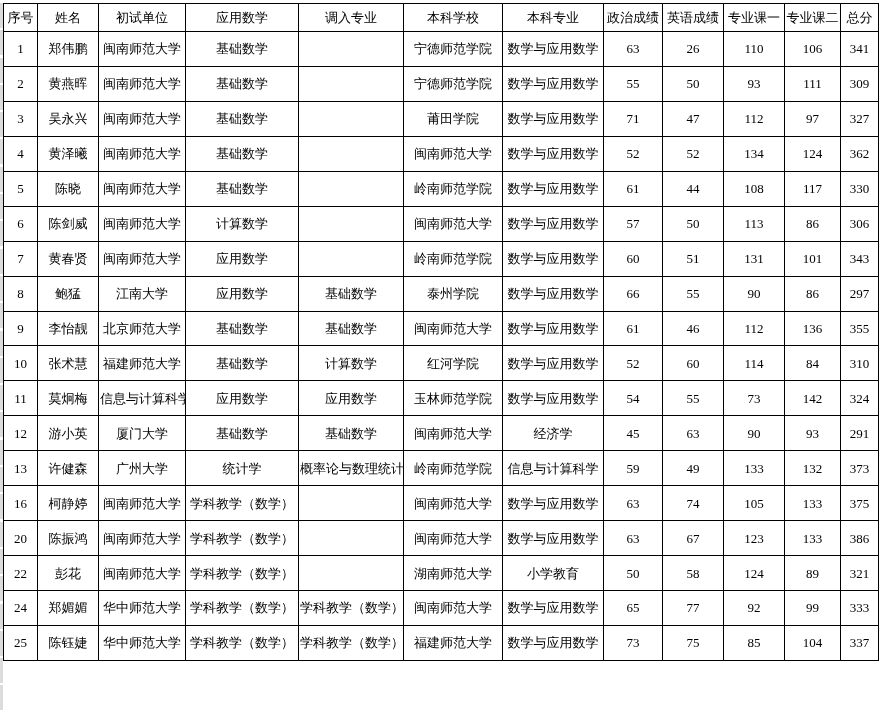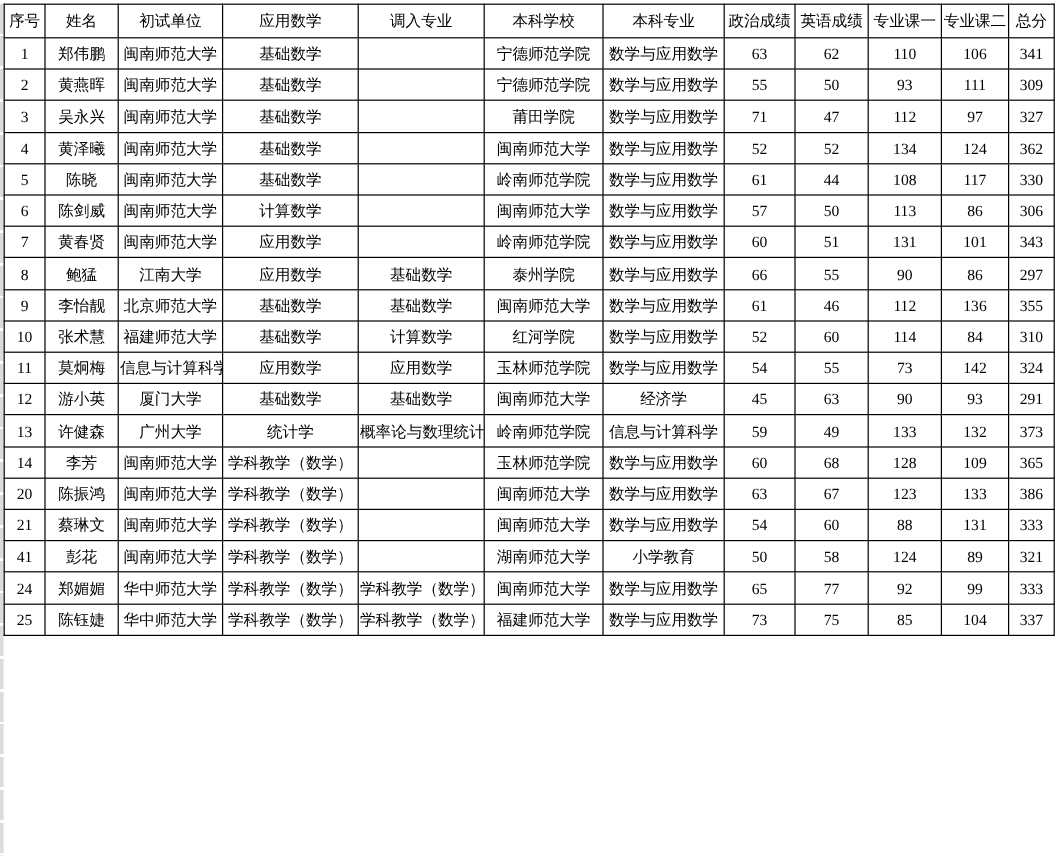--- a/index.html
+++ b/index.html
@@ -26,21 +26,21 @@
       to bottom,
       #dcdcdc 0px, #dcdcdc 25px,
       #ffffff 25px, #ffffff 27.3px
     );
   }
   table.score-table {
     position: absolute;
     left: 3px;
     top: 3px;
     width: 875px;
-    height: 527px;
+    height: 658px;
     border-collapse: collapse;
     table-layout: fixed;
   }
   .score-table th,
   .score-table td {
     border: 1px solid #000000;
     padding: 0 1px;
     text-align: center;
     vertical-align: middle;
     font-size: 13px;
@@ -105,21 +105,21 @@
   <tbody>
       <tr>
         <td>1</td>
         <td>郑伟鹏</td>
         <td>闽南师范大学</td>
         <td>基础数学</td>
         <td></td>
         <td>宁德师范学院</td>
         <td>数学与应用数学</td>
         <td>63</td>
-        <td>62</td>
+        <td>26</td>
         <td>110</td>
         <td>106</td>
         <td>341</td>
       </tr>
       <tr>
         <td>2</td>
         <td>黄燕晖</td>
         <td>闽南师范大学</td>
         <td>基础数学</td>
         <td></td>
@@ -279,63 +279,49 @@
         <td>概率论与数理统计</td>
         <td>岭南师范学院</td>
         <td>信息与计算科学</td>
         <td>59</td>
         <td>49</td>
         <td>133</td>
         <td>132</td>
         <td>373</td>
       </tr>
       <tr>
-        <td>14</td>
-        <td>李芳</td>
-        <td>闽南师范大学</td>
-        <td>学科教学（数学）</td>
-        <td></td>
-        <td>玉林师范学院</td>
-        <td>数学与应用数学</td>
-        <td>60</td>
-        <td>68</td>
-        <td>128</td>
-        <td>109</td>
-        <td>365</td>
+        <td>16</td>
+        <td>柯静婷</td>
+        <td>闽南师范大学</td>
+        <td>学科教学（数学）</td>
+        <td></td>
+        <td>闽南师范大学</td>
+        <td>数学与应用数学</td>
+        <td>63</td>
+        <td>74</td>
+        <td>105</td>
+        <td>133</td>
+        <td>375</td>
       </tr>
       <tr>
         <td>20</td>
         <td>陈振鸿</td>
         <td>闽南师范大学</td>
         <td>学科教学（数学）</td>
         <td></td>
         <td>闽南师范大学</td>
         <td>数学与应用数学</td>
         <td>63</td>
         <td>67</td>
         <td>123</td>
         <td>133</td>
         <td>386</td>
       </tr>
       <tr>
-        <td>21</td>
-        <td>蔡琳文</td>
-        <td>闽南师范大学</td>
-        <td>学科教学（数学）</td>
-        <td></td>
-        <td>闽南师范大学</td>
-        <td>数学与应用数学</td>
-        <td>54</td>
-        <td>60</td>
-        <td>88</td>
-        <td>131</td>
-        <td>333</td>
-      </tr>
-      <tr>
-        <td>41</td>
+        <td>22</td>
         <td>彭花</td>
         <td>闽南师范大学</td>
         <td>学科教学（数学）</td>
         <td></td>
         <td>湖南师范大学</td>
         <td>小学教育</td>
         <td>50</td>
         <td>58</td>
         <td>124</td>
         <td>89</td>

